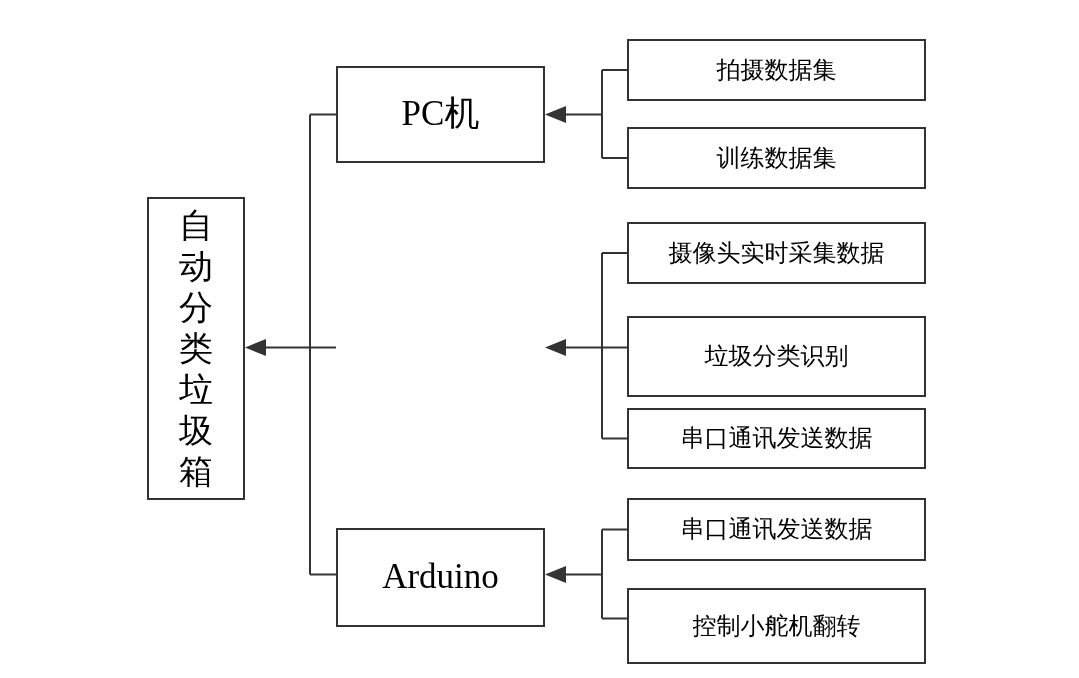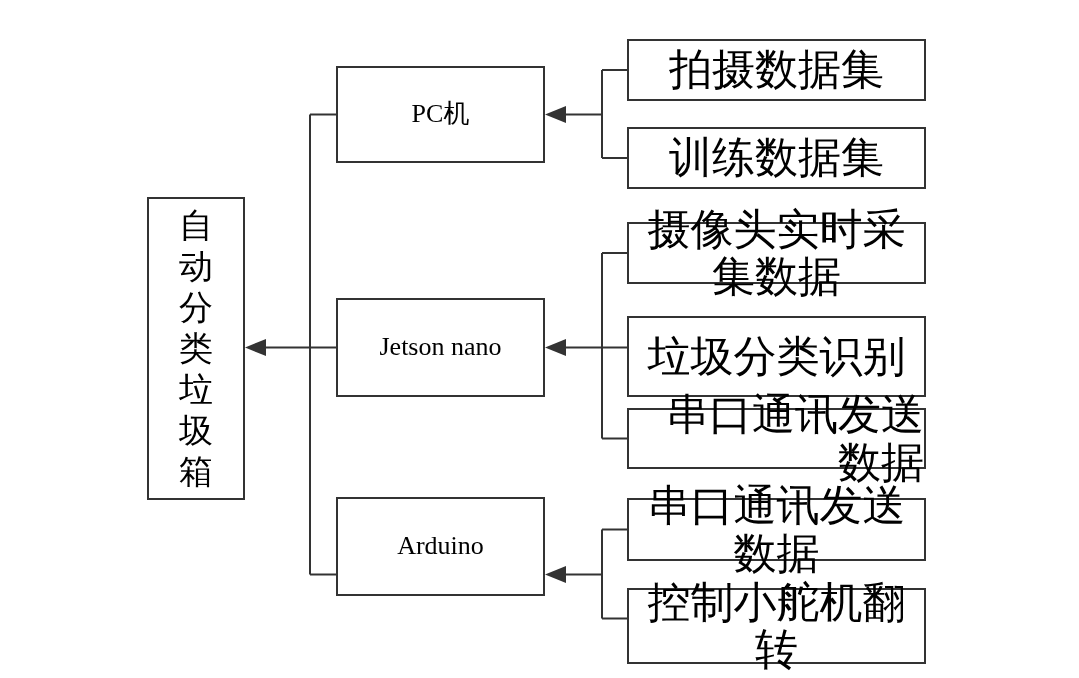--- a/index.html
+++ b/index.html
@@ -50,25 +50,25 @@
   .node .label {
     display: block;
   }
   .node-root .label {
     font-size: 34px;
     line-height: 41px;
     white-space: pre-line;
     letter-spacing: 0;
   }
   .node-mid .label {
-    font-size: 26px;
+    font-size: 35px;
     line-height: 1.1;
   }
   .node-leaf .label {
-    font-size: 43px;
+    font-size: 24px;
     line-height: 1.1;
   }
 </style>
 </head>
 <body>
 
 <div class="canvas">
 
   <svg class="connectors" width="1079" height="678" viewBox="0 0 1079 678" aria-hidden="true">
 
@@ -106,24 +106,21 @@
 分
 类
 垃
 圾
 箱</span>
   </div>
 
   <div class="node node-mid" style="left:336px; top:66px; width:209px; height:97px;">
     <span class="label">PC机</span>
   </div>
-  <div class="node node-mid" style="left:336px; top:298px; width:209px; height:99px;">
-    <span class="label">Jetson nano</span>
-  </div>
-  <div class="node node-mid" style="left:336px; top:497px; width:209px; height:99px;">
+  <div class="node node-mid" style="left:336px; top:528px; width:209px; height:99px;">
     <span class="label">Arduino</span>
   </div>
 
   <div class="node node-leaf" style="left:627px; top:39px; width:299px; height:62px;">
     <span class="label">拍摄数据集</span>
   </div>
   <div class="node node-leaf" style="left:627px; top:127px; width:299px; height:62px;">
     <span class="label">训练数据集</span>
   </div>
 

